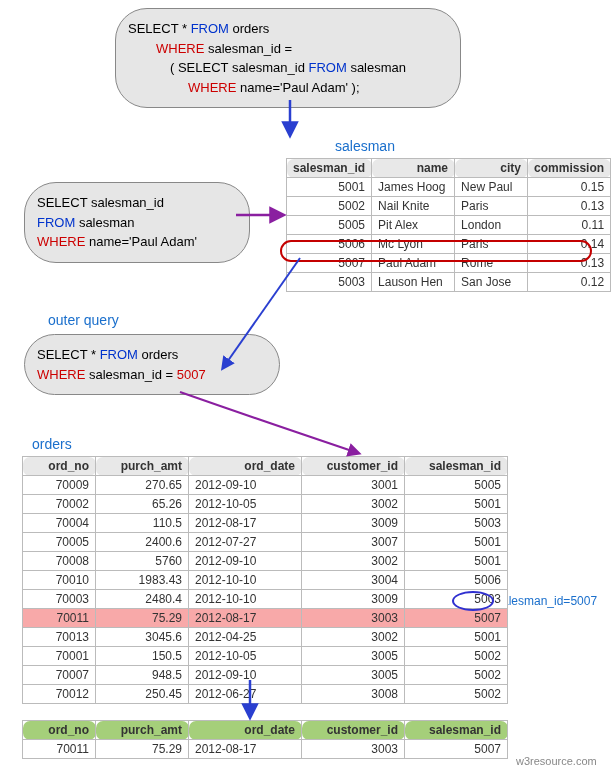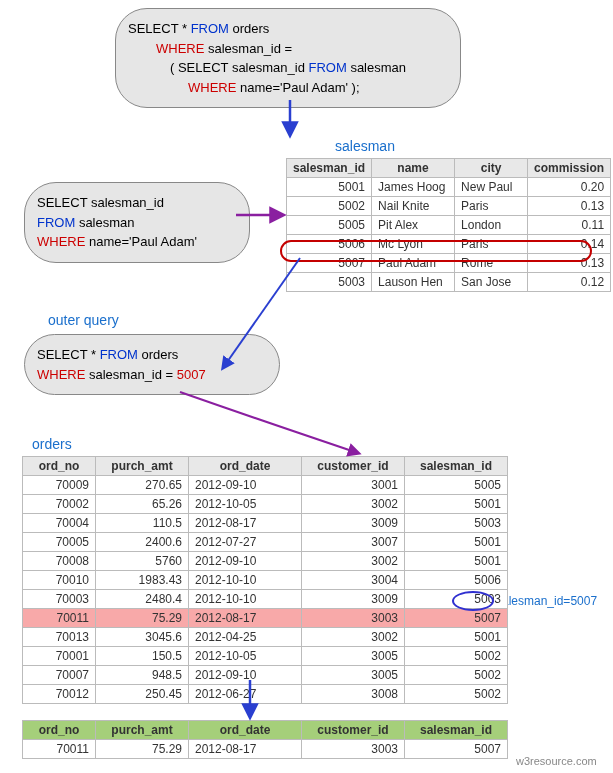--- a/index.html
+++ b/index.html
@@ -35,22 +35,23 @@
     font-size: 12px;
     background: #fff;
   }
   table.data th, table.data td {
     border: 1px solid #bbb;
     padding: 2px 6px;
     white-space: nowrap;
   }
   table.data th {
     background: #e8e8e8;
-    text-align: center;
+    text-align: right;
     font-weight: bold;
+    border-radius: 7px;
   }
   table.data td.num { text-align: right; }
   table.result th { background: #a5cf7a; }
   tr.hl-row td { background: #f8a9a9; }
   .pill {
     position: absolute;
     border: 2px solid #c40000;
     border-radius: 14px;
     background: transparent;
   }
@@ -113,21 +114,21 @@
         <th style="min-width: 70px;">name</th>
         <th style="min-width: 60px;">city</th>
         <th style="min-width: 70px;">commission</th>
       </tr>
     </thead>
   <tbody>
       <tr>
         <td class="num">5001</td>
         <td>James Hoog</td>
         <td>New Paul</td>
-        <td class="num">0.20</td>
+        <td class="num">0.15</td>
       </tr>
       <tr>
         <td class="num">5002</td>
         <td>Nail Knite</td>
         <td>Paris</td>
         <td class="num">0.13</td>
       </tr>
       <tr>
         <td class="num">5005</td>
         <td>Pit Alex</td>

